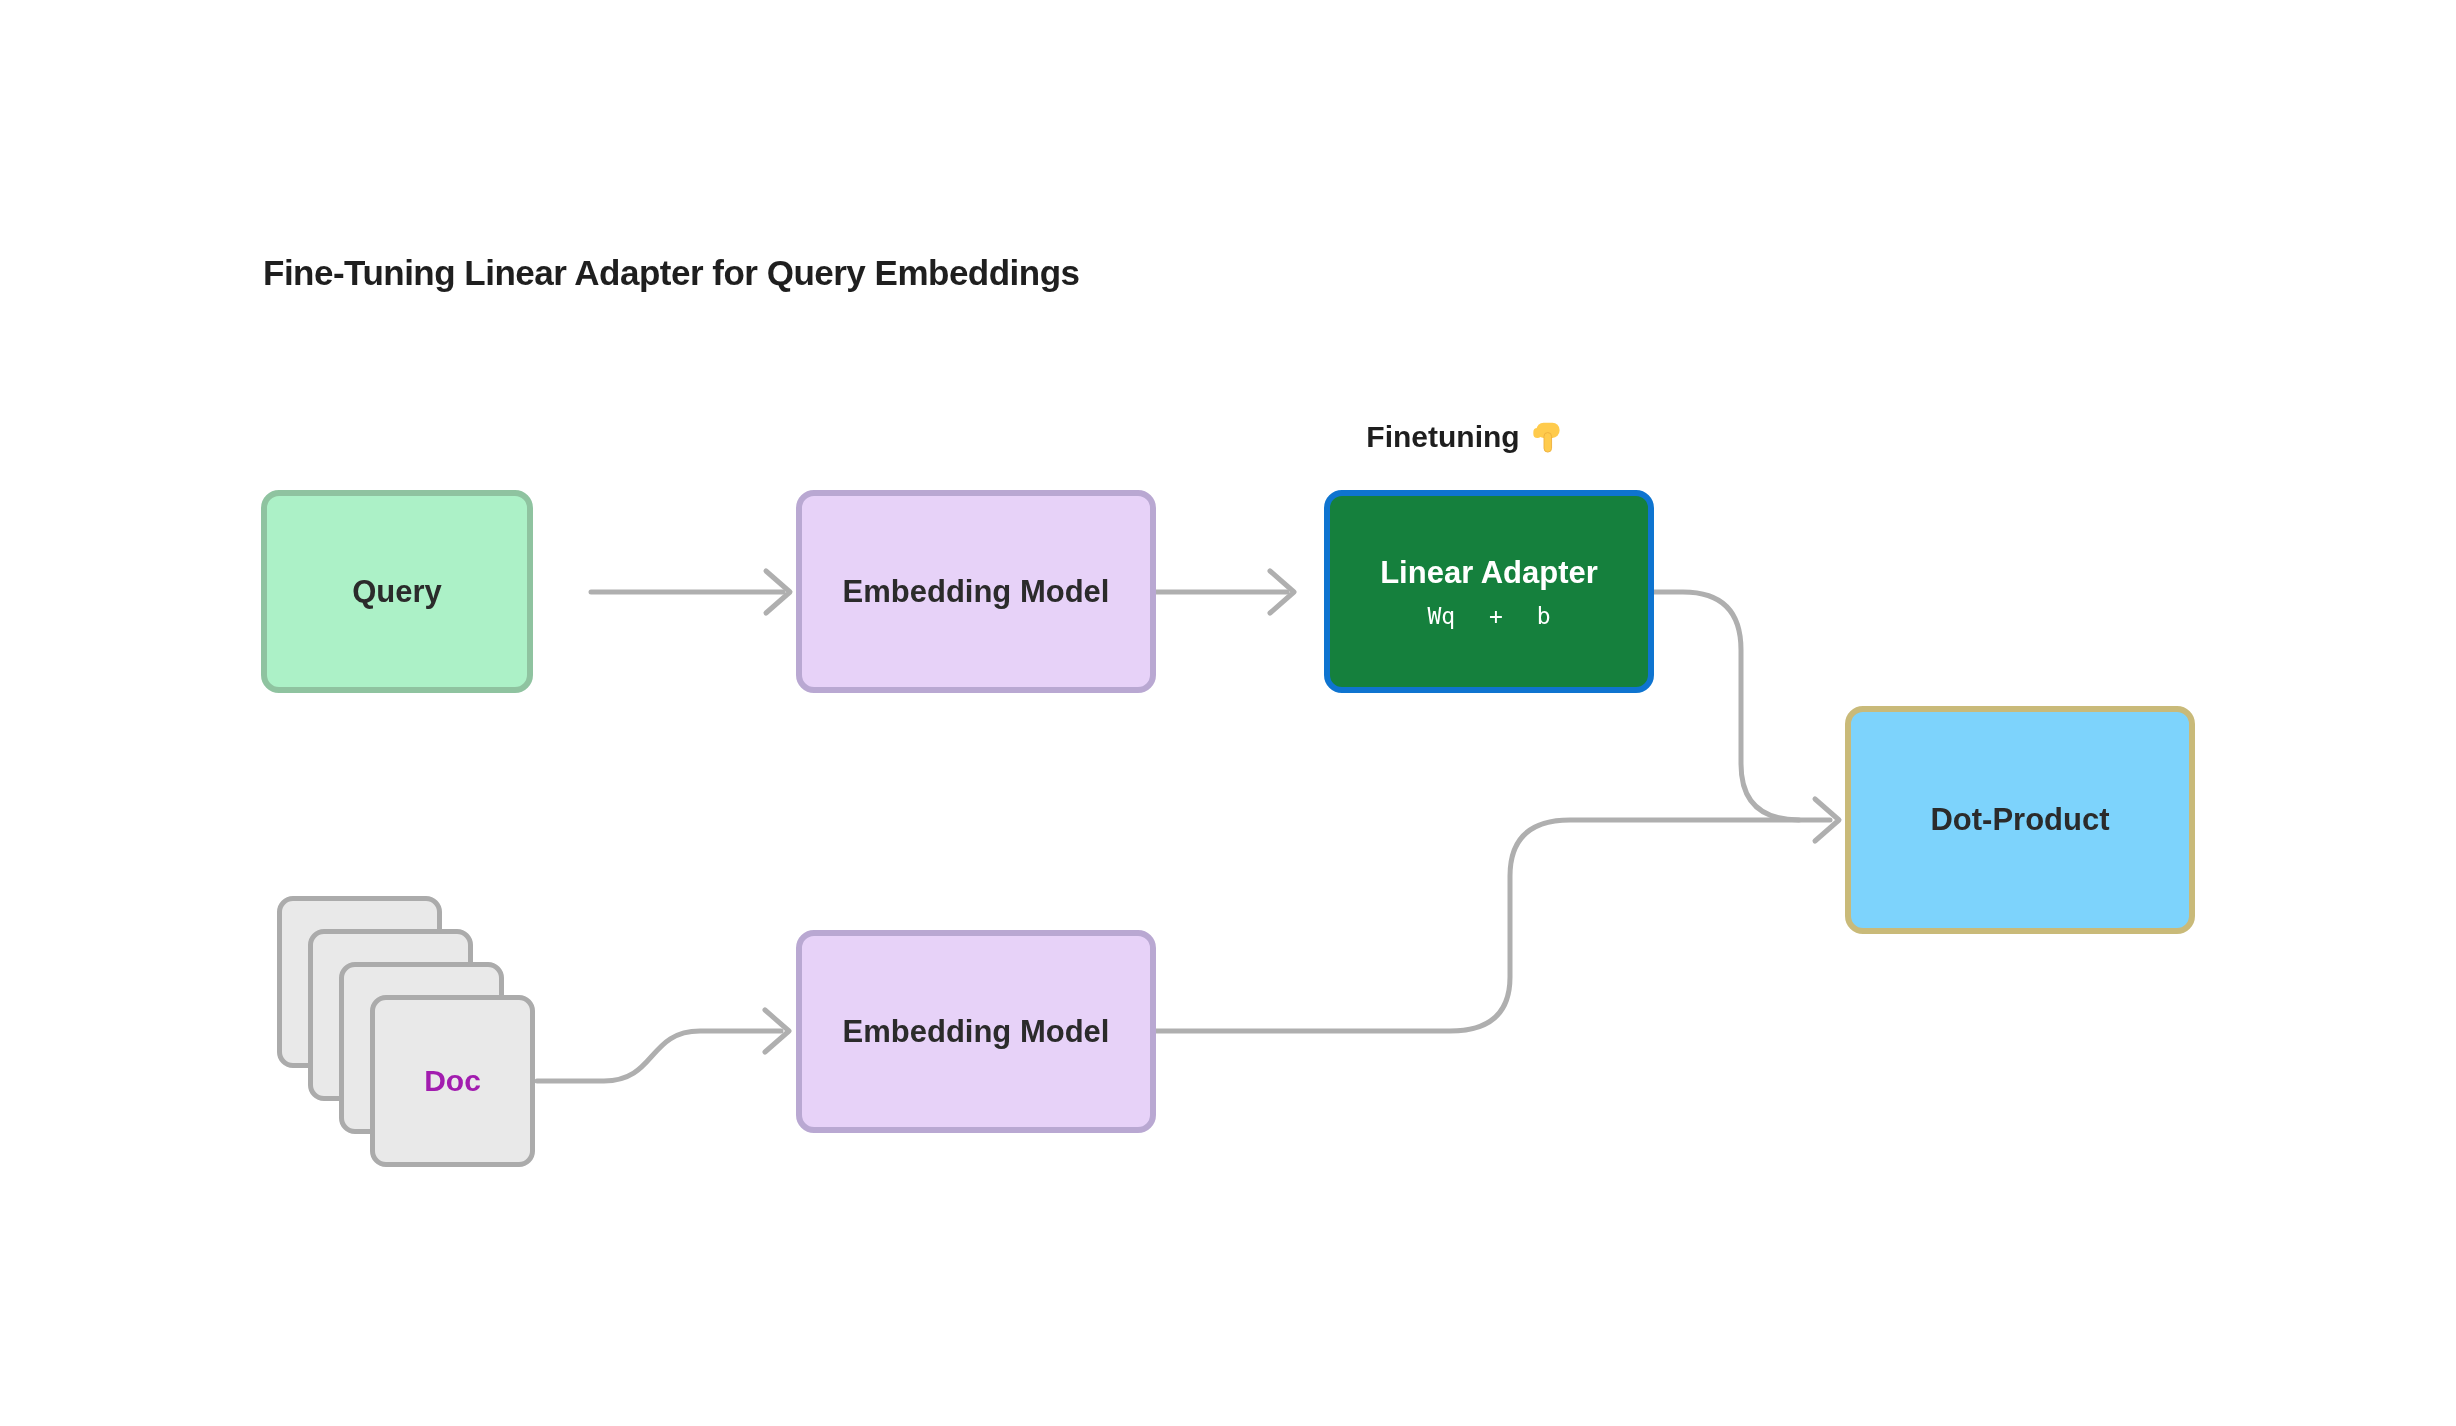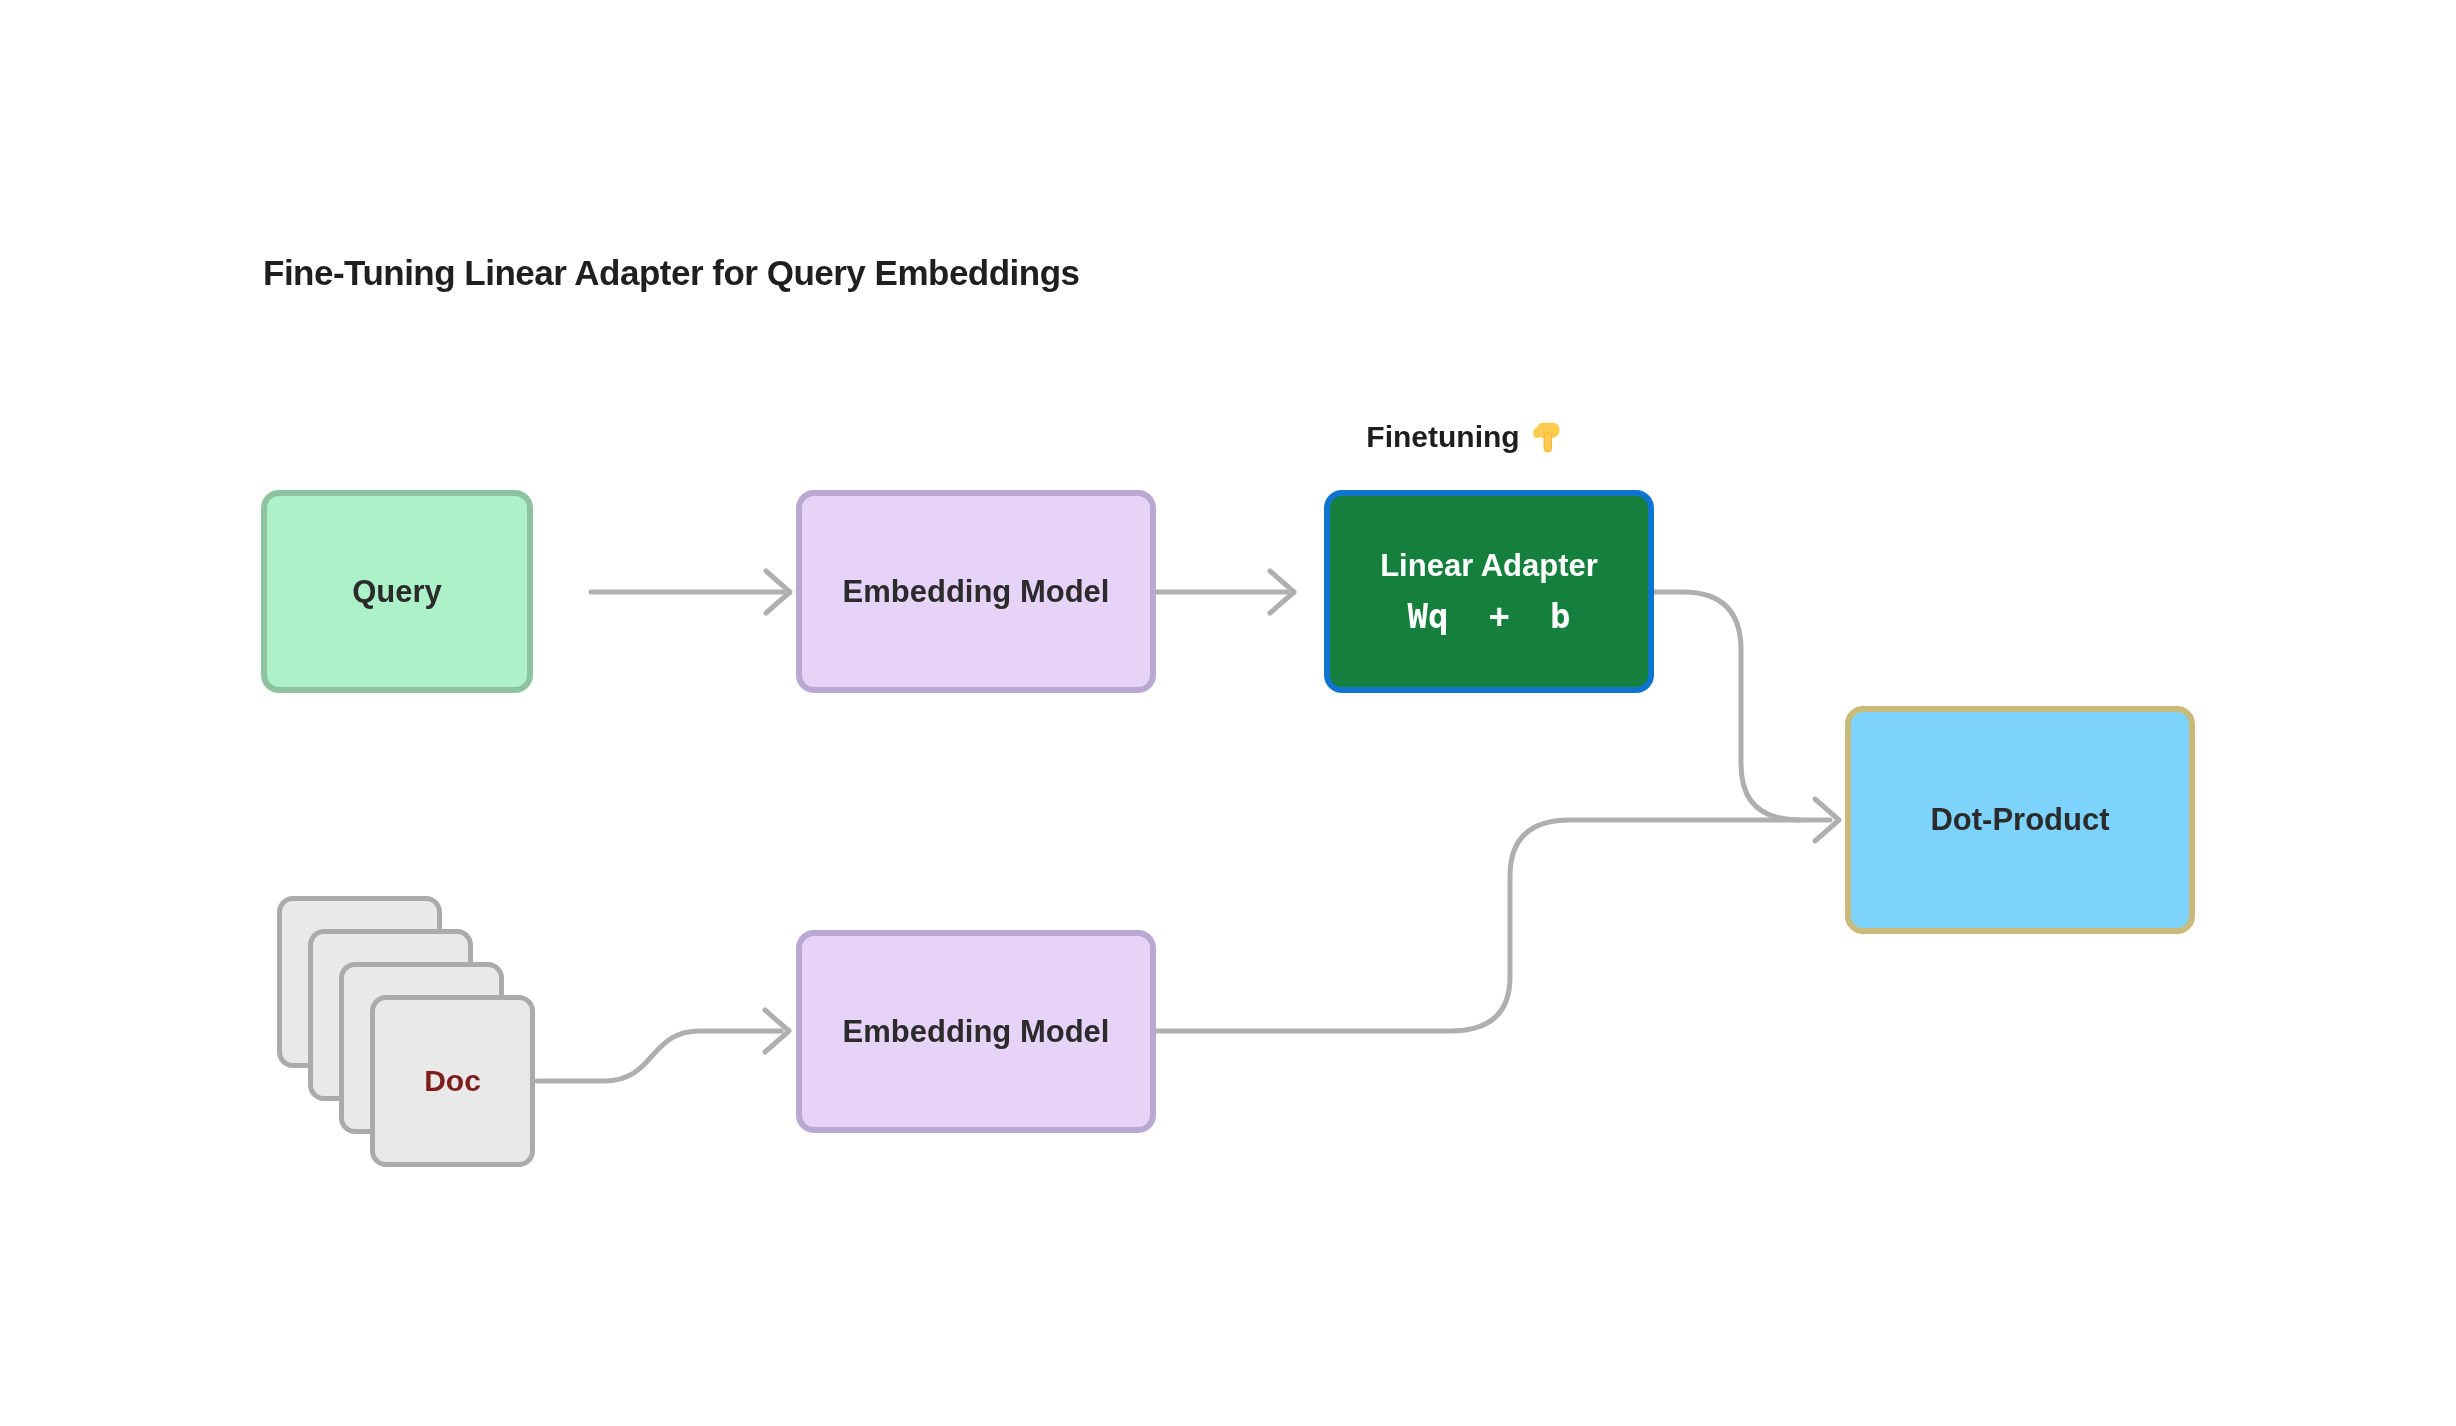--- a/index.html
+++ b/index.html
@@ -66,22 +66,22 @@
   }
   .node-linear-adapter {
     left: 1300px; top: 490px; width: 330px; height: 203px;
     background: #15803d;
     border: 6px solid #0E74D0;
     margin-left: 24px;
   }
   .node-linear-adapter .label { color: #FFFFFF; }
   .node-linear-adapter .formula {
     font-family: "DejaVu Sans Mono", "Liberation Mono", monospace;
-    font-size: 34px;
-    font-weight: 700;
+    font-size: 23px;
+    font-weight: 400;
     color: #FFFFFF;
     word-spacing: 20px;
     white-space: nowrap;
   }
   .node-dot-product {
     left: 1845px; top: 706px; width: 350px; height: 228px;
     background: #7dd3fc;
     border: 6px solid #C9BA79;
   }
   .annotation {
@@ -109,21 +109,21 @@
     background: #E9E9E9;
     border: 5px solid #ABABAB;
     border-radius: 16px;
     display: flex;
     align-items: center;
     justify-content: center;
   }
   .doc-card .label {
     font-size: 30px;
     font-weight: 700;
-    color: #7f1d1d;
+    color: #a21caf;
   }
   .doc-4 { left: 277px; top: 896px; }
   .doc-3 { left: 308px; top: 929px; }
   .doc-2 { left: 339px; top: 962px; }
   .doc-1 { left: 370px; top: 995px; }
   .emoji-icon { width: 32px; height: 34px; }
 </style>
 </head>
 <body>
 

